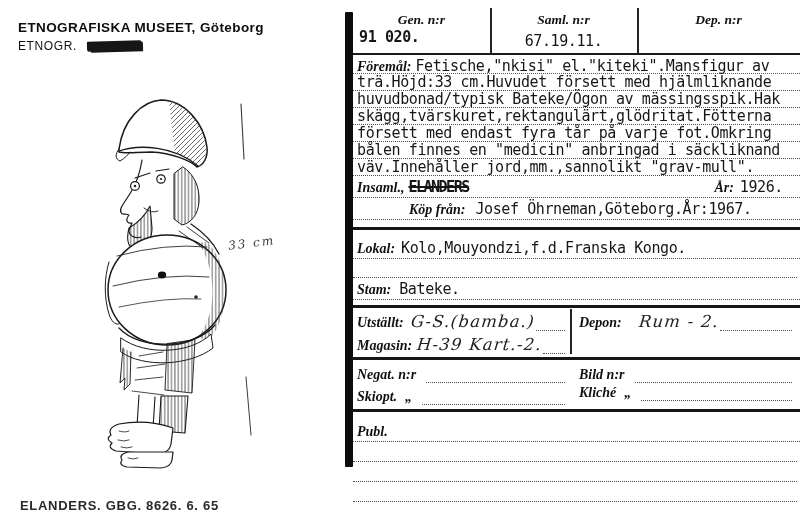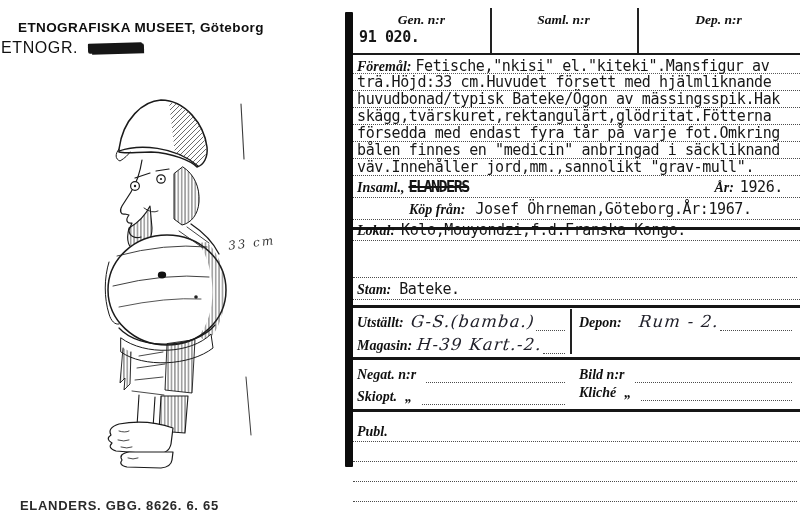--- a/index.html
+++ b/index.html
@@ -3,22 +3,22 @@
 <meta charset="utf-8">
 <style>
   * { margin:0; padding:0; box-sizing:border-box; }
   html,body { background:#ffffff; }
   .page { position:relative; width:800px; height:524px; background:#ffffff; overflow:hidden;
           font-family:"Liberation Serif", serif; color:#1a1a1a; }
 
   
   .museum-title { position:absolute; left:18px; top:20px; font-family:"Liberation Sans",sans-serif;
                   font-weight:bold; font-size:13.5px; letter-spacing:0.4px; color:#0e0e0e; }
-  .etnogr-row { position:absolute; left:1px; top:39px; font-family:"Liberation Sans",sans-serif;
-                font-size:16px; letter-spacing:0.6px; color:#111; display:flex; align-items:center; }
+  .etnogr-row { position:absolute; left:18px; top:39px; font-family:"Liberation Sans",sans-serif;
+                font-size:12px; letter-spacing:0.6px; color:#111; display:flex; align-items:center; }
   .scribble { display:inline-block; width:56px; height:9px; margin-left:10px; background:#161616;
               border-radius:2px; transform:rotate(-1.5deg);
               box-shadow:2px 3px 0 -2px #161616, -1px -2px 0 -1px #161616; }
   .sketch-caption { position:absolute; left:228px; top:236px; font-family:"DejaVu Serif",serif;
                     font-style:italic; font-size:12px; letter-spacing:2px; color:#3a3a3a;
                     transform:rotate(-7deg); }
   .printer-code { position:absolute; left:20px; top:498px; font-family:"Liberation Sans",sans-serif;
                   font-weight:bold; font-size:13px; letter-spacing:0.7px; color:#2a2a2a; }
   .sketch-svg { position:absolute; left:95px; top:90px; width:175px; height:390px; }
 
@@ -149,55 +149,56 @@
     <div class="hdr-col" style="left:0;width:137px;">
       <div class="hdr-label">Gen. n:r</div>
     </div>
     <div class="hdr-col" style="left:284px;width:163px;">
       <div class="hdr-label">Dep. n:r</div>
     </div>
     <div class="hdr-col" style="left:137px;width:147px;">
       <div class="hdr-label">Saml. n:r</div>
     </div>
     <div class="hdr-val typed" style="left:6px;top:28px;font-weight:bold;">91 020.</div>
+    <div class="hdr-val typed" style="left:137px;top:32px;width:147px;text-align:center;">67.19.11.</div>
     <div class="hdr-val typed" style="left:284px;top:32px;width:160px;text-align:center;"></div>
     <div class="vline" style="left:137px;top:8px;height:45px;"></div>
     <div class="vline" style="left:284px;top:8px;height:45px;"></div>
     <div class="hdr-border"></div>
 
     <div class="frm-block">
       <div class="t-line">
         <span class="lbl">Föremål:</span>
         <span class="typed">Fetische,"nkisi" el."kiteki".Mansfigur av</span>
       </div>
       <div class="t-line typed">trä.Höjd:33 cm.Huvudet försett med hjälmliknande</div>
       <div class="t-line typed">huvudbonad/typisk Bateke/Ögon av mässingsspik.Hak</div>
       <div class="t-line typed">skägg,tvärskuret,rektangulärt,glödritat.Fötterna</div>
-      <div class="t-line typed">försedda med endast fyra tår på varje fot.Omkring</div>
+      <div class="t-line typed">försett med endast fyra tår på varje fot.Omkring</div>
       <div class="t-line typed">bålen finnes en "medicin" anbringad i säckliknand</div>
       <div class="t-line typed">väv.Innehåller jord,mm.,sannolikt "grav-mull".</div>
     </div>
 
     <div class="row dotted" style="top:177px;height:21px;">
       <span class="lbl">Insaml.,</span>
       <span class="typed struck" style="margin-left:4px;">ELANDERS</span>
       <span class="dfill"></span>
       <span class="lbl">År:</span>
       <span class="typed" style="margin:0 14px 0 6px;">1926.</span>
     </div>
 
     <div class="row dotted" style="top:199px;height:21px;padding-left:56px;">
       <span class="lbl">Köp från:</span>
       <span class="typed" style="margin-left:10px;">Josef Öhrneman,Göteborg.År:1967.</span>
       <span class="dfill"></span>
     </div>
 
     <div class="thick" style="top:227px;"></div>
 
-    <div class="row dotted" style="top:218px;height:23px;">
+    <div class="row dotted" style="top:236px;height:23px;">
       <span class="lbl">Lokal:</span>
       <span class="typed" style="margin-left:6px;text-align:right;">Kolo,Mouyondzi,f.d.Franska Kongo.</span>
       <span class="dfill"></span>
     </div>
     <div class="dot-line" style="top:277px;"></div>
 
     <div class="row dotted" style="top:279px;height:21px;justify-content:flex-end;">
       <span class="lbl">Stam:</span>
       <span class="typed" style="margin-left:8px;">Bateke.</span>
       <span class="dfill"></span>

